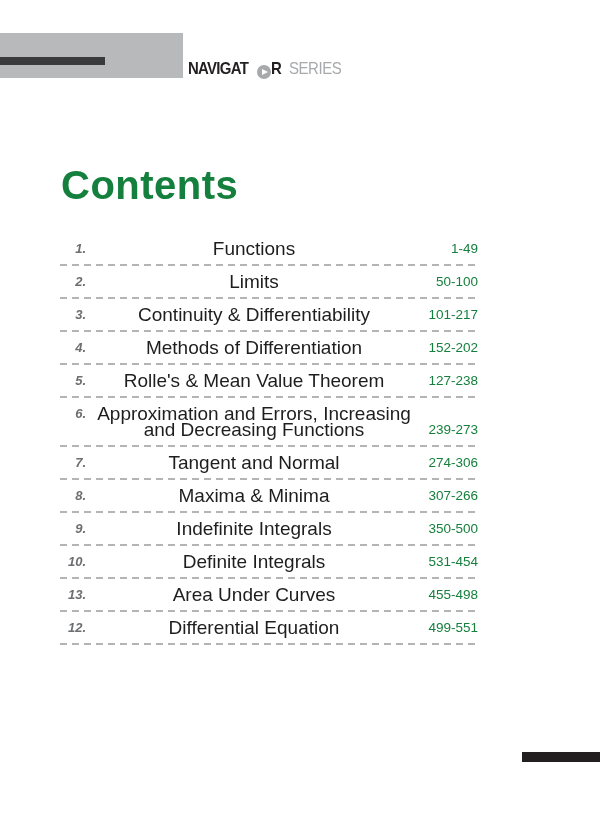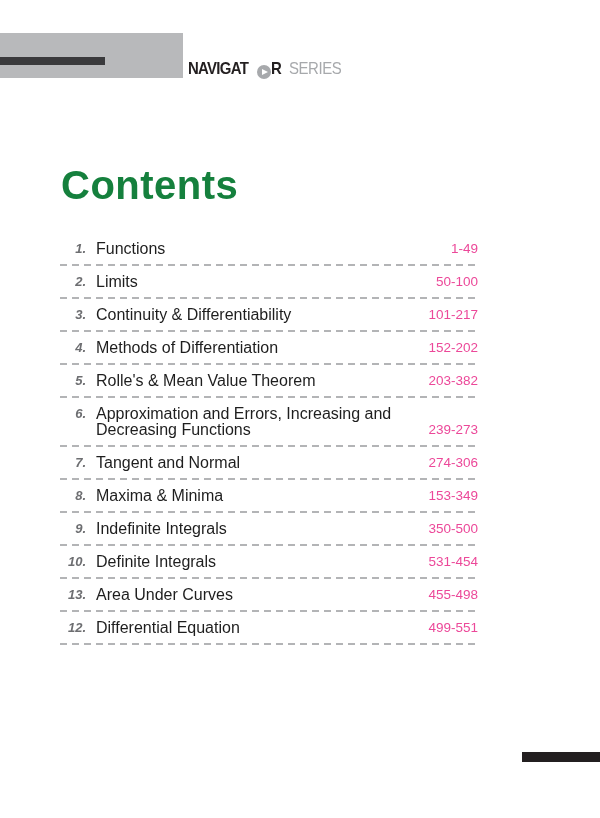--- a/index.html
+++ b/index.html
@@ -94,30 +94,31 @@
     font-weight: bold;
     font-size: 13px;
     color: #6d6e71;
     align-self: flex-start;
     line-height: 16px;
   }
   .toc-title {
     flex: 1 1 auto;
     padding-left: 10px;
     padding-right: 14px;
-    font-size: 16px;
+    font-size: 19px;
     color: #1e1e1e;
     line-height: 16px;
     max-width: 340px;
+    text-align: center;
   }
   .toc-pages {
     flex: 0 0 auto;
     margin-left: auto;
     font-size: 13.5px;
-    color: #ec4899;
+    color: #15803d;
     align-self: flex-end;
     line-height: 16px;
   }
   .toc-divider {
     height: 2px;
     background: repeating-linear-gradient(90deg,
       #b3b4b6 0px, #b3b4b6 7px,
       transparent 7px, transparent 12px);
   }
 
@@ -169,42 +170,42 @@
   <div class="toc-row">
     <span class="toc-num">4.</span>
     <span class="toc-title">Methods of Differentiation</span>
     <span class="toc-pages">152-202</span>
   </div>
   <div class="toc-divider"></div>
 
   <div class="toc-row">
     <span class="toc-num">5.</span>
     <span class="toc-title">Rolle's &amp; Mean Value Theorem</span>
-    <span class="toc-pages">203-382</span>
+    <span class="toc-pages">127-238</span>
   </div>
   <div class="toc-divider"></div>
 
   <div class="toc-row">
     <span class="toc-num">6.</span>
     <span class="toc-title">Approximation and Errors, Increasing and Decreasing Functions</span>
     <span class="toc-pages">239-273</span>
   </div>
   <div class="toc-divider"></div>
 
   <div class="toc-row">
     <span class="toc-num">7.</span>
     <span class="toc-title">Tangent and Normal</span>
     <span class="toc-pages">274-306</span>
   </div>
   <div class="toc-divider"></div>
 
   <div class="toc-row">
     <span class="toc-num">8.</span>
     <span class="toc-title">Maxima &amp; Minima</span>
-    <span class="toc-pages">153-349</span>
+    <span class="toc-pages">307-266</span>
   </div>
   <div class="toc-divider"></div>
 
   <div class="toc-row">
     <span class="toc-num">9.</span>
     <span class="toc-title">Indefinite Integrals</span>
     <span class="toc-pages">350-500</span>
   </div>
   <div class="toc-divider"></div>
 

